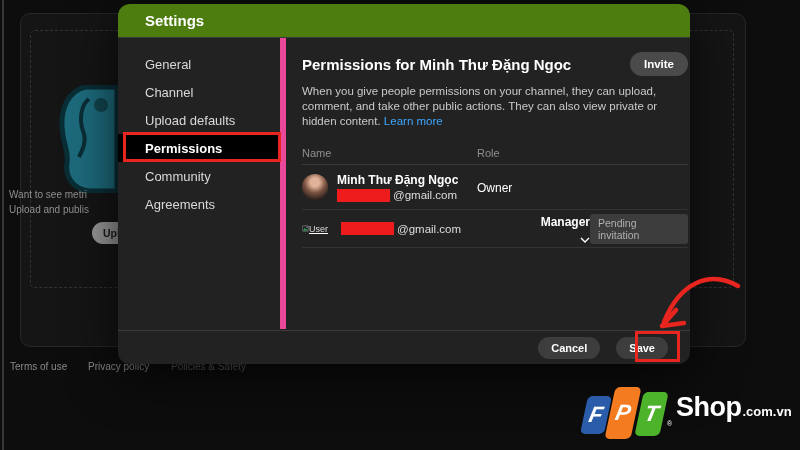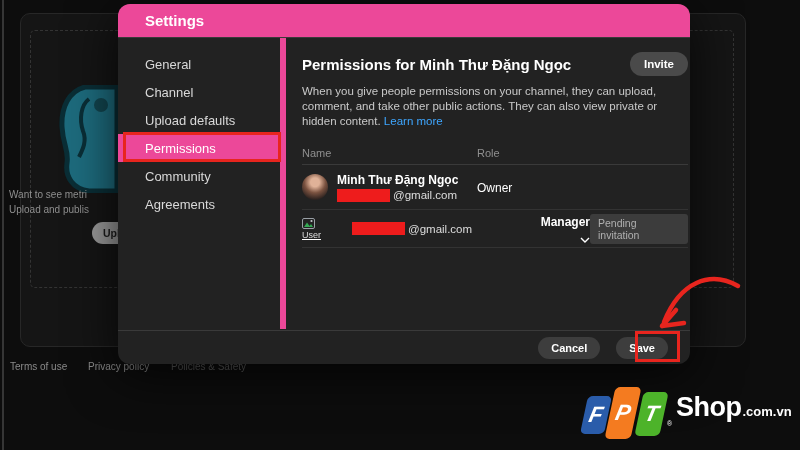--- a/index.html
+++ b/index.html
@@ -15,26 +15,26 @@
   .bg-card { position:absolute; left:20px; top:13px; width:726px; height:334px; background:#151515; border:1px solid #272727; border-radius:10px; z-index:1; }
   .bg-dashed { position:absolute; left:30px; top:30px; width:704px; height:258px; border:1px dashed #333; border-radius:5px; z-index:1; }
   .bg-illustration { position:absolute; left:55px; top:85px; z-index:2; }
   .bg-empty-text { position:absolute; left:9px; top:187px; width:110px; z-index:2; font-size:10px; line-height:15px; color:#8f8f8f; white-space:nowrap; overflow:hidden; }
   .bg-upload-btn { position:absolute; left:92px; top:222px; width:60px; height:22px; border-radius:11px; background:#9a9a9a; color:#1c1c1c; font-size:10.5px; font-weight:bold; line-height:22px; padding-left:11px; z-index:2; }
   .bg-footer-link { position:absolute; top:361px; font-size:10px; color:#8a8a8a; z-index:2; }
   .fl-1 { left:10px; } .fl-2 { left:88px; } .fl-3 { left:171px; color:#5f5f5f; }
 
   
   .modal { position:absolute; left:118px; top:4px; width:572px; height:360px; background:#222; border-radius:12px; box-shadow:0 10px 50px rgba(0,0,0,.75); z-index:10; overflow:hidden; }
-  .modal-header { height:34px; background:#ec4899; border-bottom:1px solid #3a3a3a; display:flex; align-items:center; padding-left:27px; }
+  .modal-header { height:34px; background:#4d7c0f; border-bottom:1px solid #3a3a3a; display:flex; align-items:center; padding-left:27px; }
   .modal-title { font-size:15px; font-weight:bold; color:#fff; }
   .modal-body { display:flex; height:291px; }
   .sidebar { width:168px; border-right:6px solid #ec4899; padding-top:12px; flex-shrink:0; }
   .side-item { height:28px; display:flex; align-items:center; padding-left:27px; font-size:13px; color:#d9d9d9; cursor:pointer; }
-  .side-item.selected { background:#ec4899; color:#fff; font-weight:normal; }
+  .side-item.selected { background:#000000; color:#fff; font-weight:bold; }
   .annotation-box { position:absolute; border:3px solid #e8251e; z-index:25; pointer-events:none; }
   .anno-permissions { left:5px; top:128px; width:158px; height:30px; }
   .anno-save { left:517px; top:327px; width:45px; height:31px; }
 
   .content { flex:1; padding:14px 22px 0 16px; }
   .content-head { display:flex; justify-content:space-between; align-items:center; }
   .content-title { font-size:15px; font-weight:bold; color:#fff; }
   .invite-btn { background:#4a4a4a; color:#fff; border:none; font-family:inherit; font-size:11.5px; font-weight:bold; padding:6px 14px; border-radius:14px; cursor:pointer; }
   .desc { margin-top:8px; font-size:11.5px; line-height:15px; color:#c9c9c9; width:386px; }
   .learn-more { color:#3ea6ff; text-decoration:none; cursor:pointer; }
@@ -42,21 +42,21 @@
   .perm-table { margin-top:12px; }
   .t-head { display:flex; height:24px; align-items:center; border-bottom:1px solid #3a3a3a; font-size:11px; color:#8f8f8f; }
   .col-name { width:175px; flex-shrink:0; }
   .col-role { width:113px; flex-shrink:0; }
   .col-status { flex:1; }
   .t-row { display:flex; align-items:center; border-bottom:1px solid #333; }
   .row-1 { height:45px; } .row-2 { height:38px; }
   .name-cell { display:flex; align-items:center; }
   .avatar { width:26px; height:26px; border-radius:50%; margin-right:9px; flex-shrink:0;
     background:radial-gradient(circle at 50% 32%, #e0b298 20%, #7a5240 48%, #2e2320 78%); }
-  .broken-avatar { width:26px; margin-right:24px; flex-shrink:0; display:flex; flex-direction:column; align-items:flex-start;text-decoration:underline; }
+  .broken-avatar { width:26px; margin-right:13px; flex-shrink:0; display:flex; flex-direction:row; align-items:flex-start;text-decoration:underline; }
   .broken-avatar .cap { font-size:9px; color:#ddd; margin-top:1px; }
   .p-name { font-size:12px; font-weight:bold; color:#fff; line-height:14px; }
   .email-line { display:flex; align-items:center; margin-top:2px; }
   .redacted { width:53px; height:13px; background:#ee1c1c; margin-right:3px; }
   .email-domain { font-size:11.5px; color:#ddd; }
   .role-text { font-size:12px; color:#fff; }
   .role-dd { display:flex; align-items:flex-end; gap:8px; cursor:pointer;flex-direction:column; }
   .role-dd .role-text { font-weight:bold; }
   .badge { display:inline-block; background:#3c3c3c; color:#b0b0b0; font-size:10.5px; padding:3px 8px; border-radius:3px; }
 

